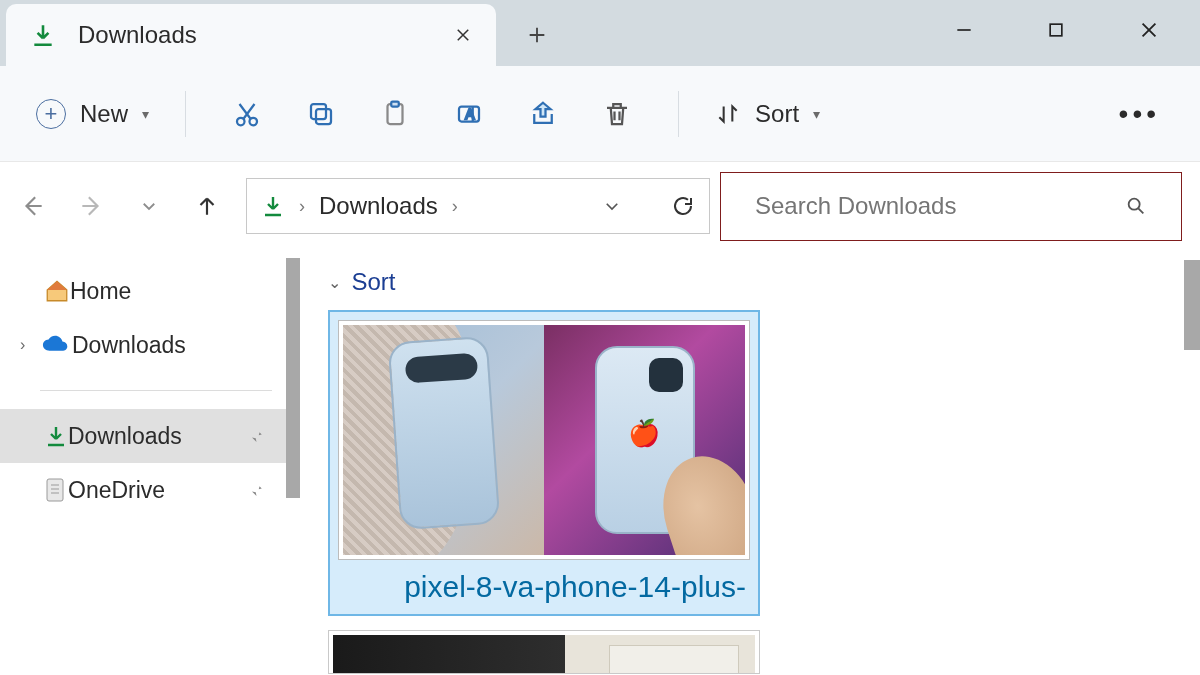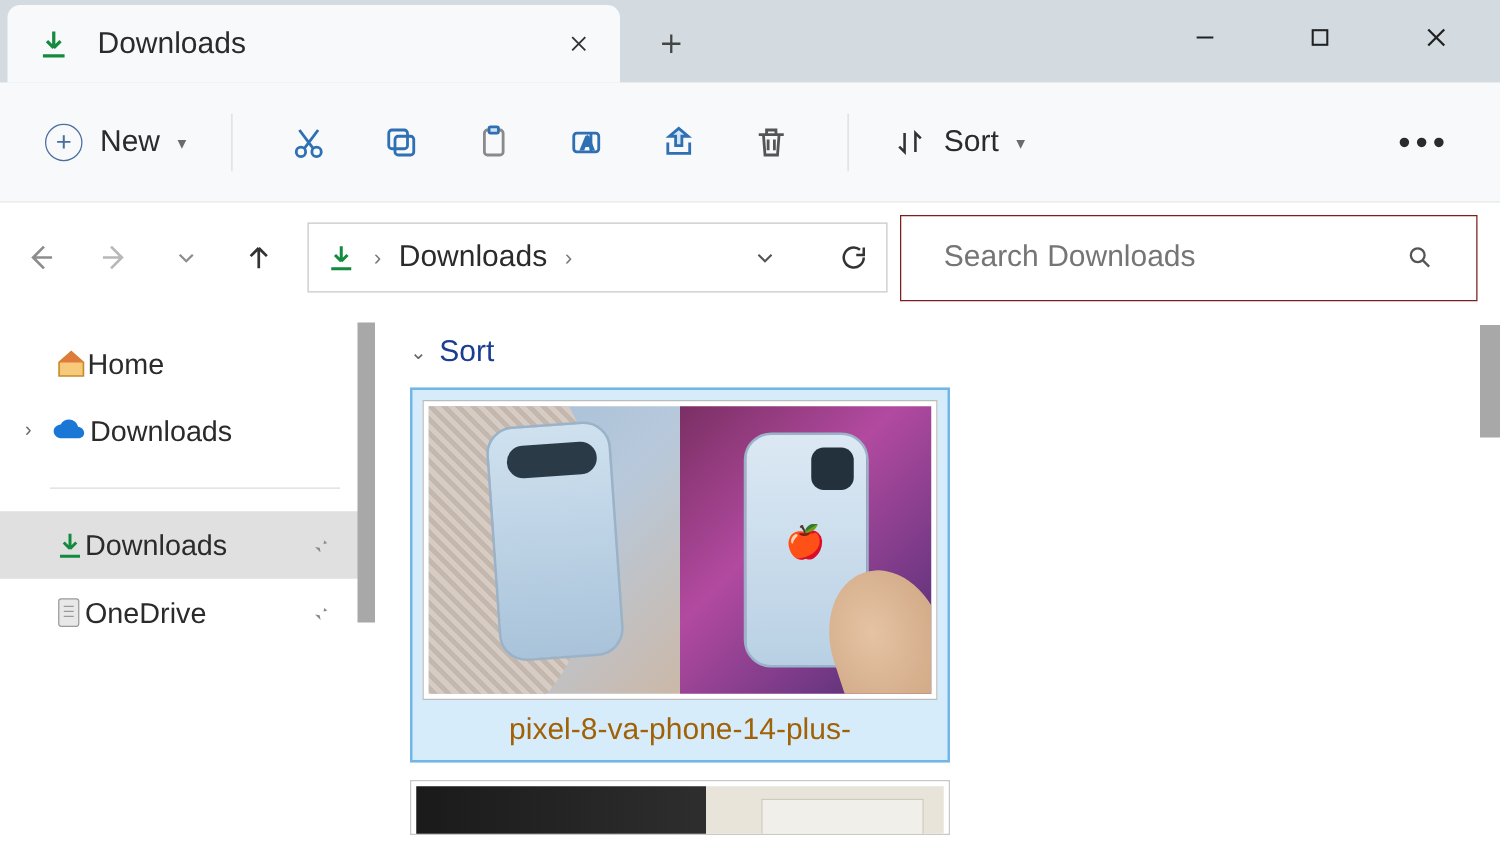--- a/index.html
+++ b/index.html
@@ -214,21 +214,21 @@
     border-radius: 50% 50% 30% 30%;
     transform: rotate(-18deg);
   }
   .sweater {
     position:absolute; left:-40px; top:-30px;
     width:170px; height:280px;
     background: repeating-linear-gradient(45deg,#d7ccc4,#d7ccc4 4px,#c4b8ae 4px,#c4b8ae 8px);
     border-radius: 60% 40% 50% 50%;
   }
   .fname {
-    text-align: center; font-size: 24px; color: #a16207;
+    text-align: right; font-size: 30px; color: #0369a1;
     padding: 10px 4px 4px 4px;
   }
 
   .filecard2 {
     width: 432px;
     margin-top: 14px;
   }
   .thumb2 {
     border: 1px solid #c9c9c9; background:#fff; padding:4px;
     height: 44px; overflow:hidden;

